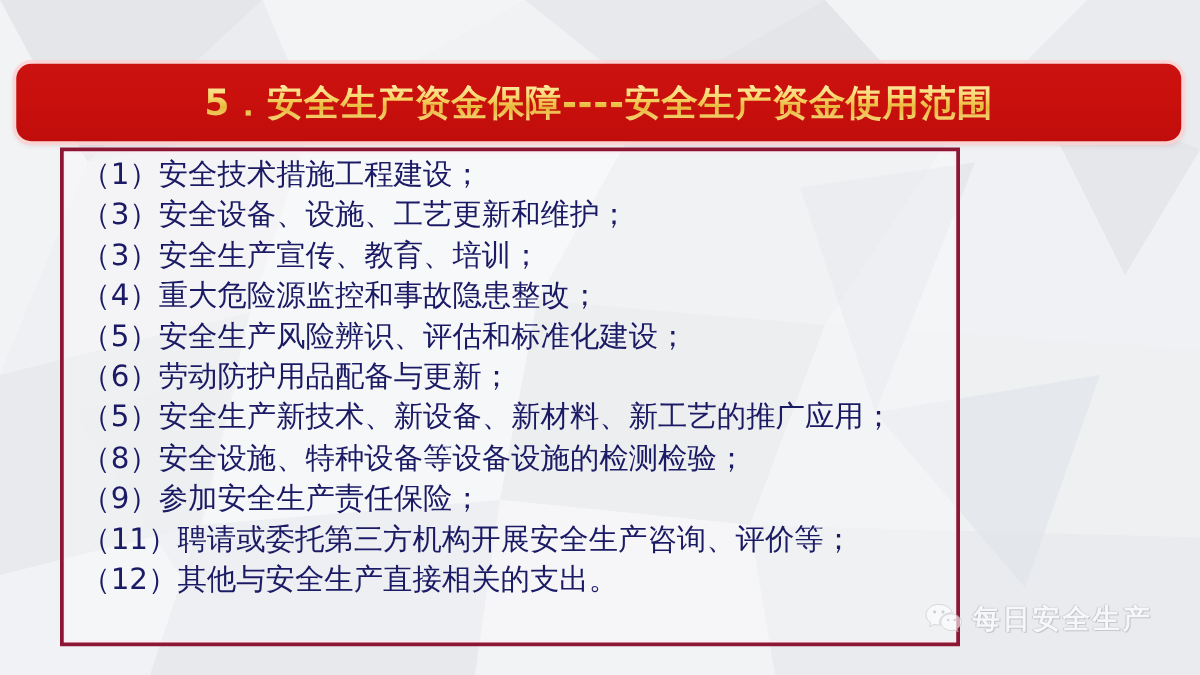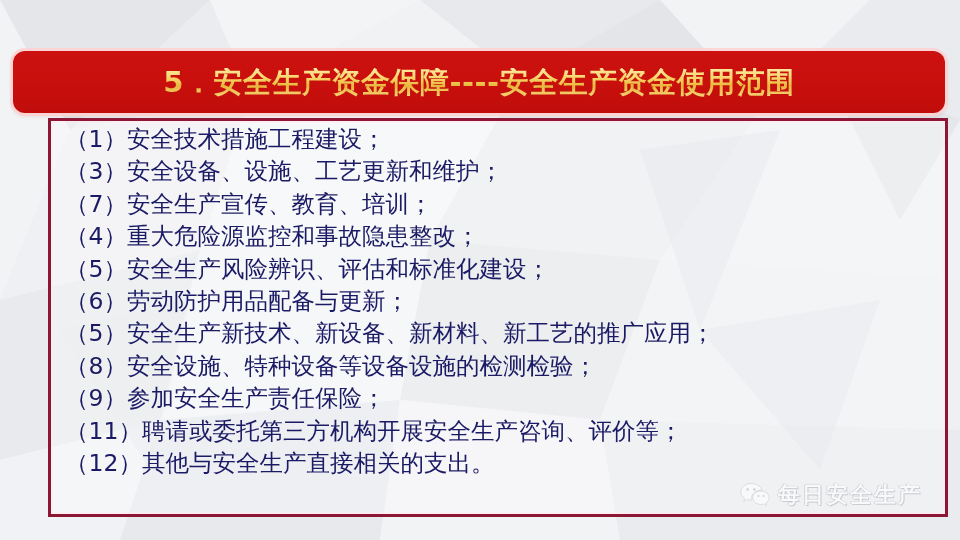--- a/index.html
+++ b/index.html
@@ -57,21 +57,21 @@
     -webkit-text-fill-color: transparent;
     text-shadow: none;
     white-space: nowrap;
   }
 
   
   #content-box {
     position: absolute;
     left: 48px;
     top: 118px;
-    width: 900px;
+    width: 720px;
     height: 399px;
     box-sizing: border-box;
     border: 3px solid #8d1635;
     background: rgba(255, 255, 255, 0.30);
     box-shadow: inset 0 0 0 2px rgba(255, 235, 240, 0.55);
   }
 
   #bullet-list {
     position: absolute;
     left: 14px;
@@ -147,21 +147,21 @@
   </svg>
 
   <div id="title-bar">
     <span id="title-text">5．安全生产资金保障----安全生产资金使用范围</span>
   </div>
 
   <div id="content-box">
     <div id="bullet-list">
       <div class="bullet-line">（1）安全技术措施工程建设；</div>
       <div class="bullet-line">（3）安全设备、设施、工艺更新和维护；</div>
-      <div class="bullet-line">（7）安全生产宣传、教育、培训；</div>
+      <div class="bullet-line">（3）安全生产宣传、教育、培训；</div>
       <div class="bullet-line">（4）重大危险源监控和事故隐患整改；</div>
       <div class="bullet-line">（5）安全生产风险辨识、评估和标准化建设；</div>
       <div class="bullet-line">（6）劳动防护用品配备与更新；</div>
       <div class="bullet-line">（5）安全生产新技术、新设备、新材料、新工艺的推广应用；</div>
       <div class="bullet-line">（8）安全设施、特种设备等设备设施的检测检验；</div>
       <div class="bullet-line">（9）参加安全生产责任保险；</div>
       <div class="bullet-line">（11）聘请或委托第三方机构开展安全生产咨询、评价等；</div>
       <div class="bullet-line">（12）其他与安全生产直接相关的支出。</div>
     </div>
   </div>

